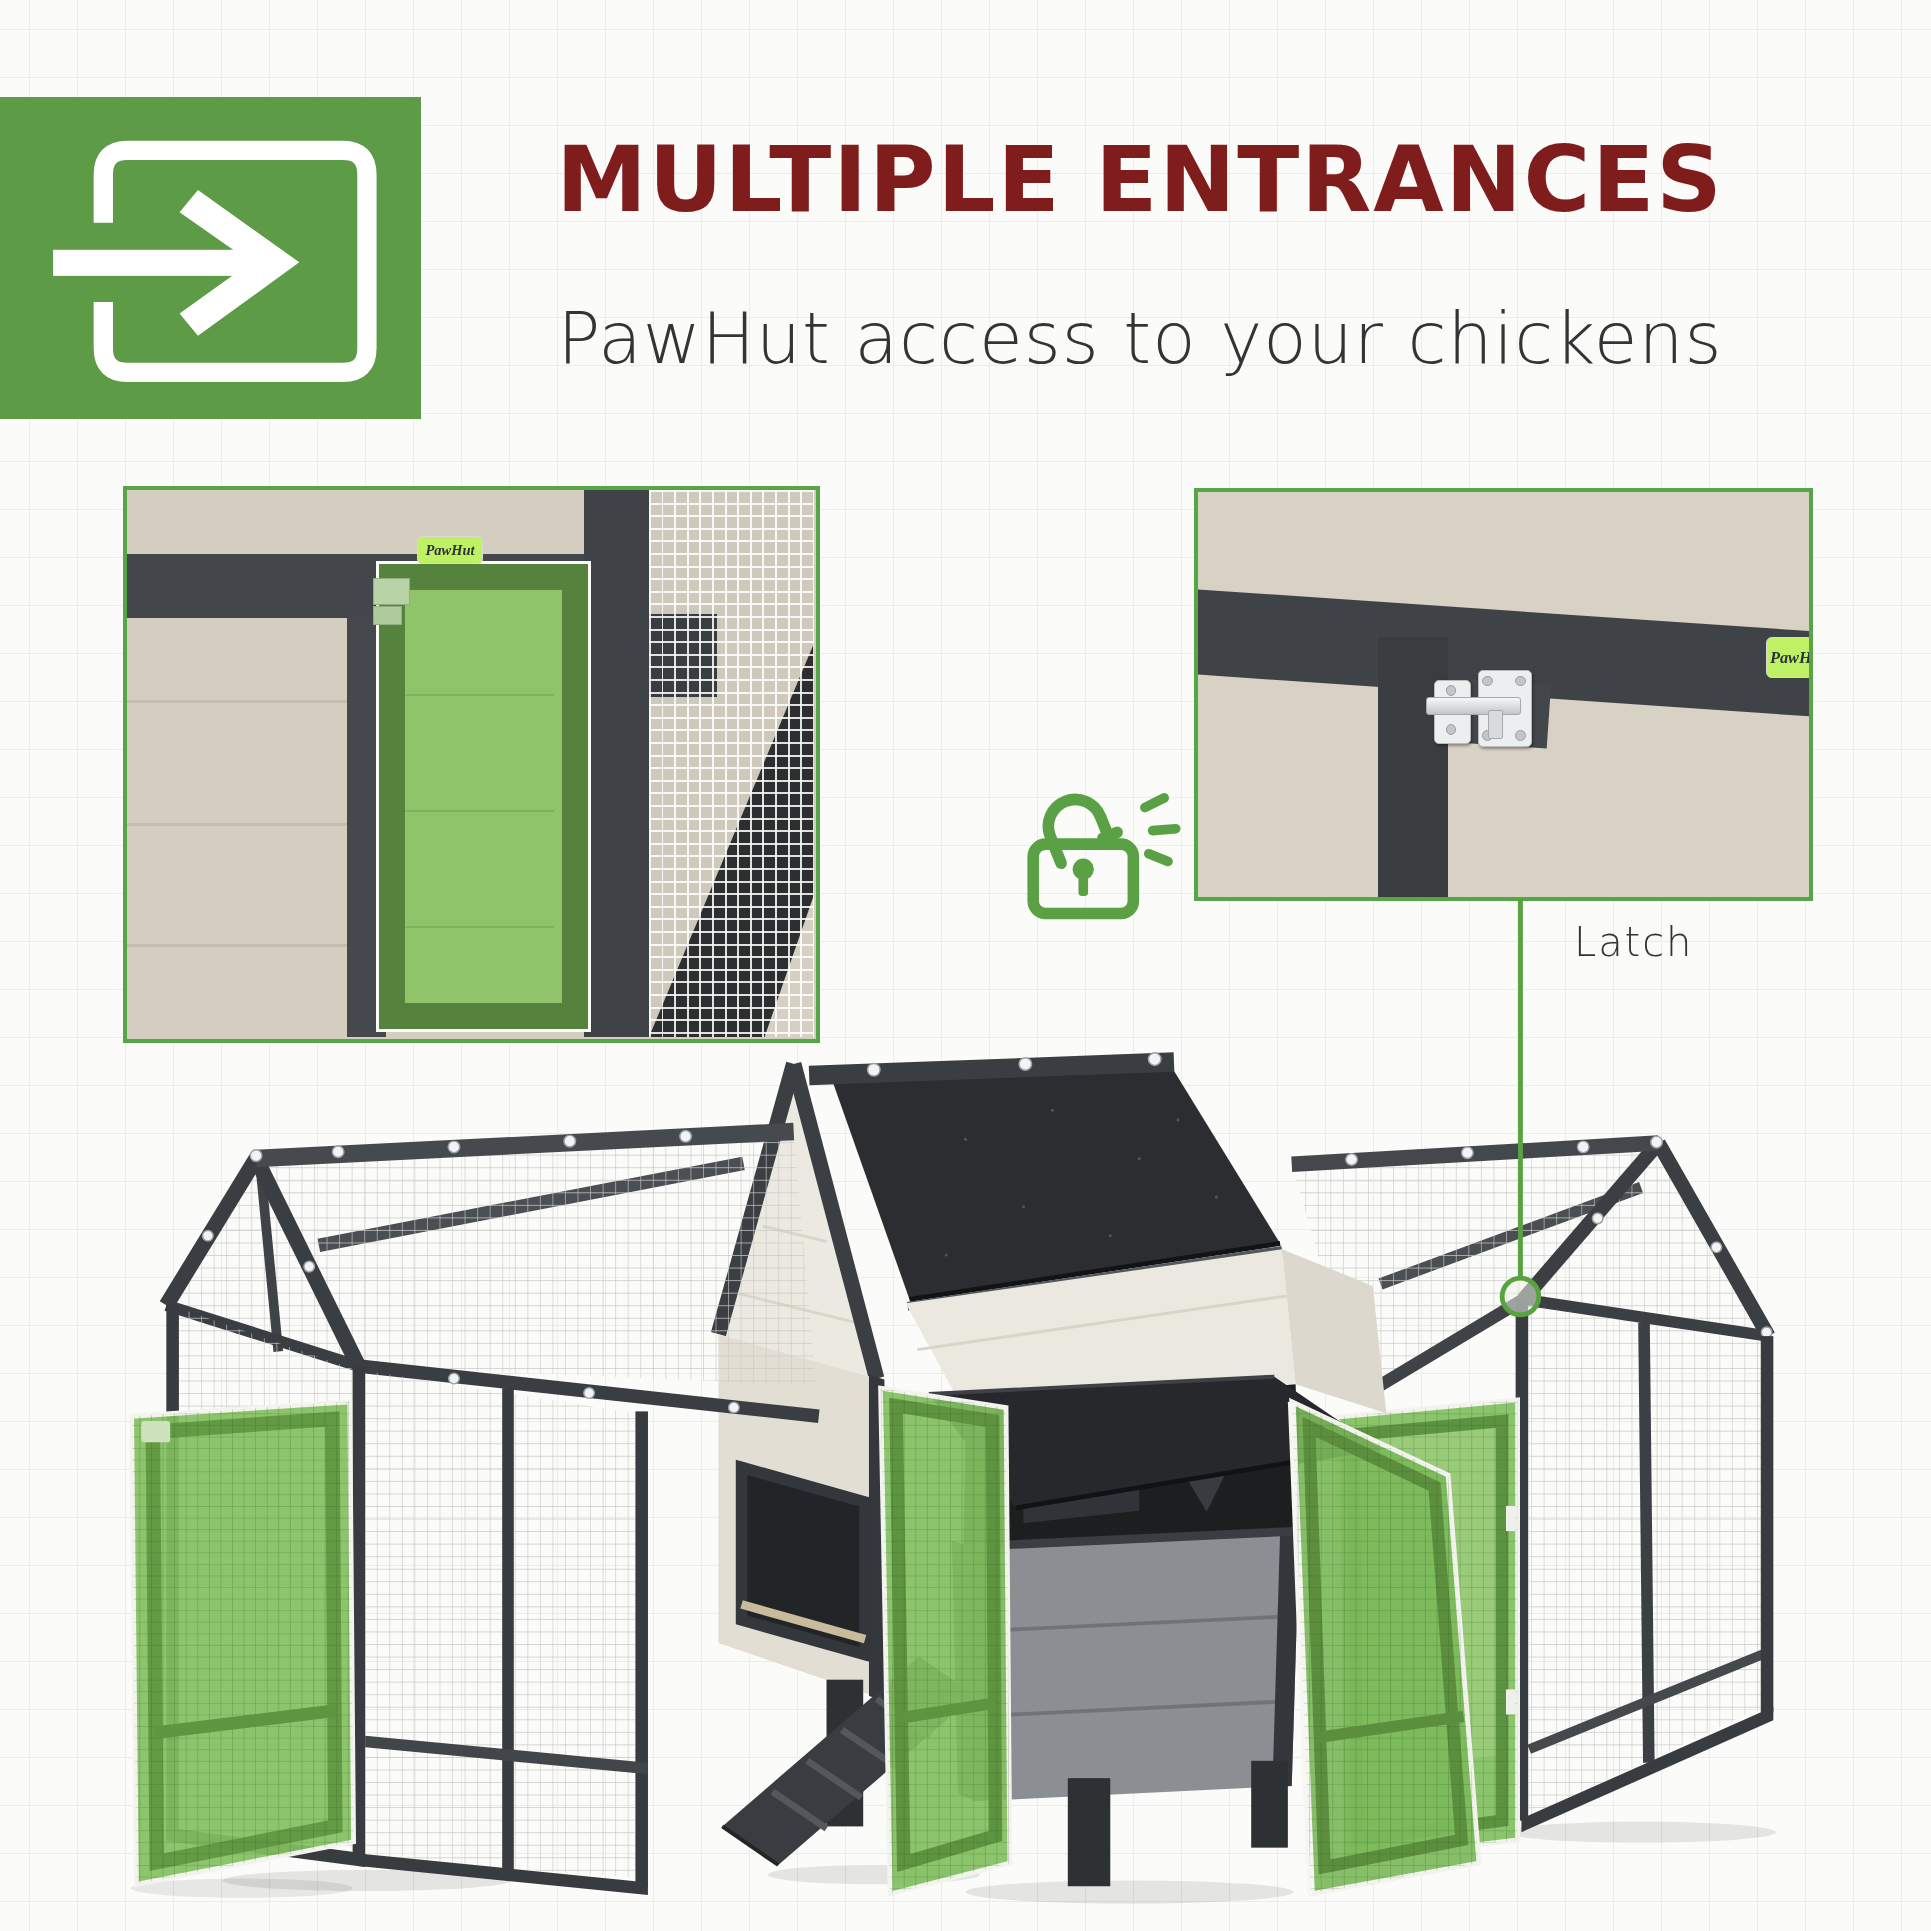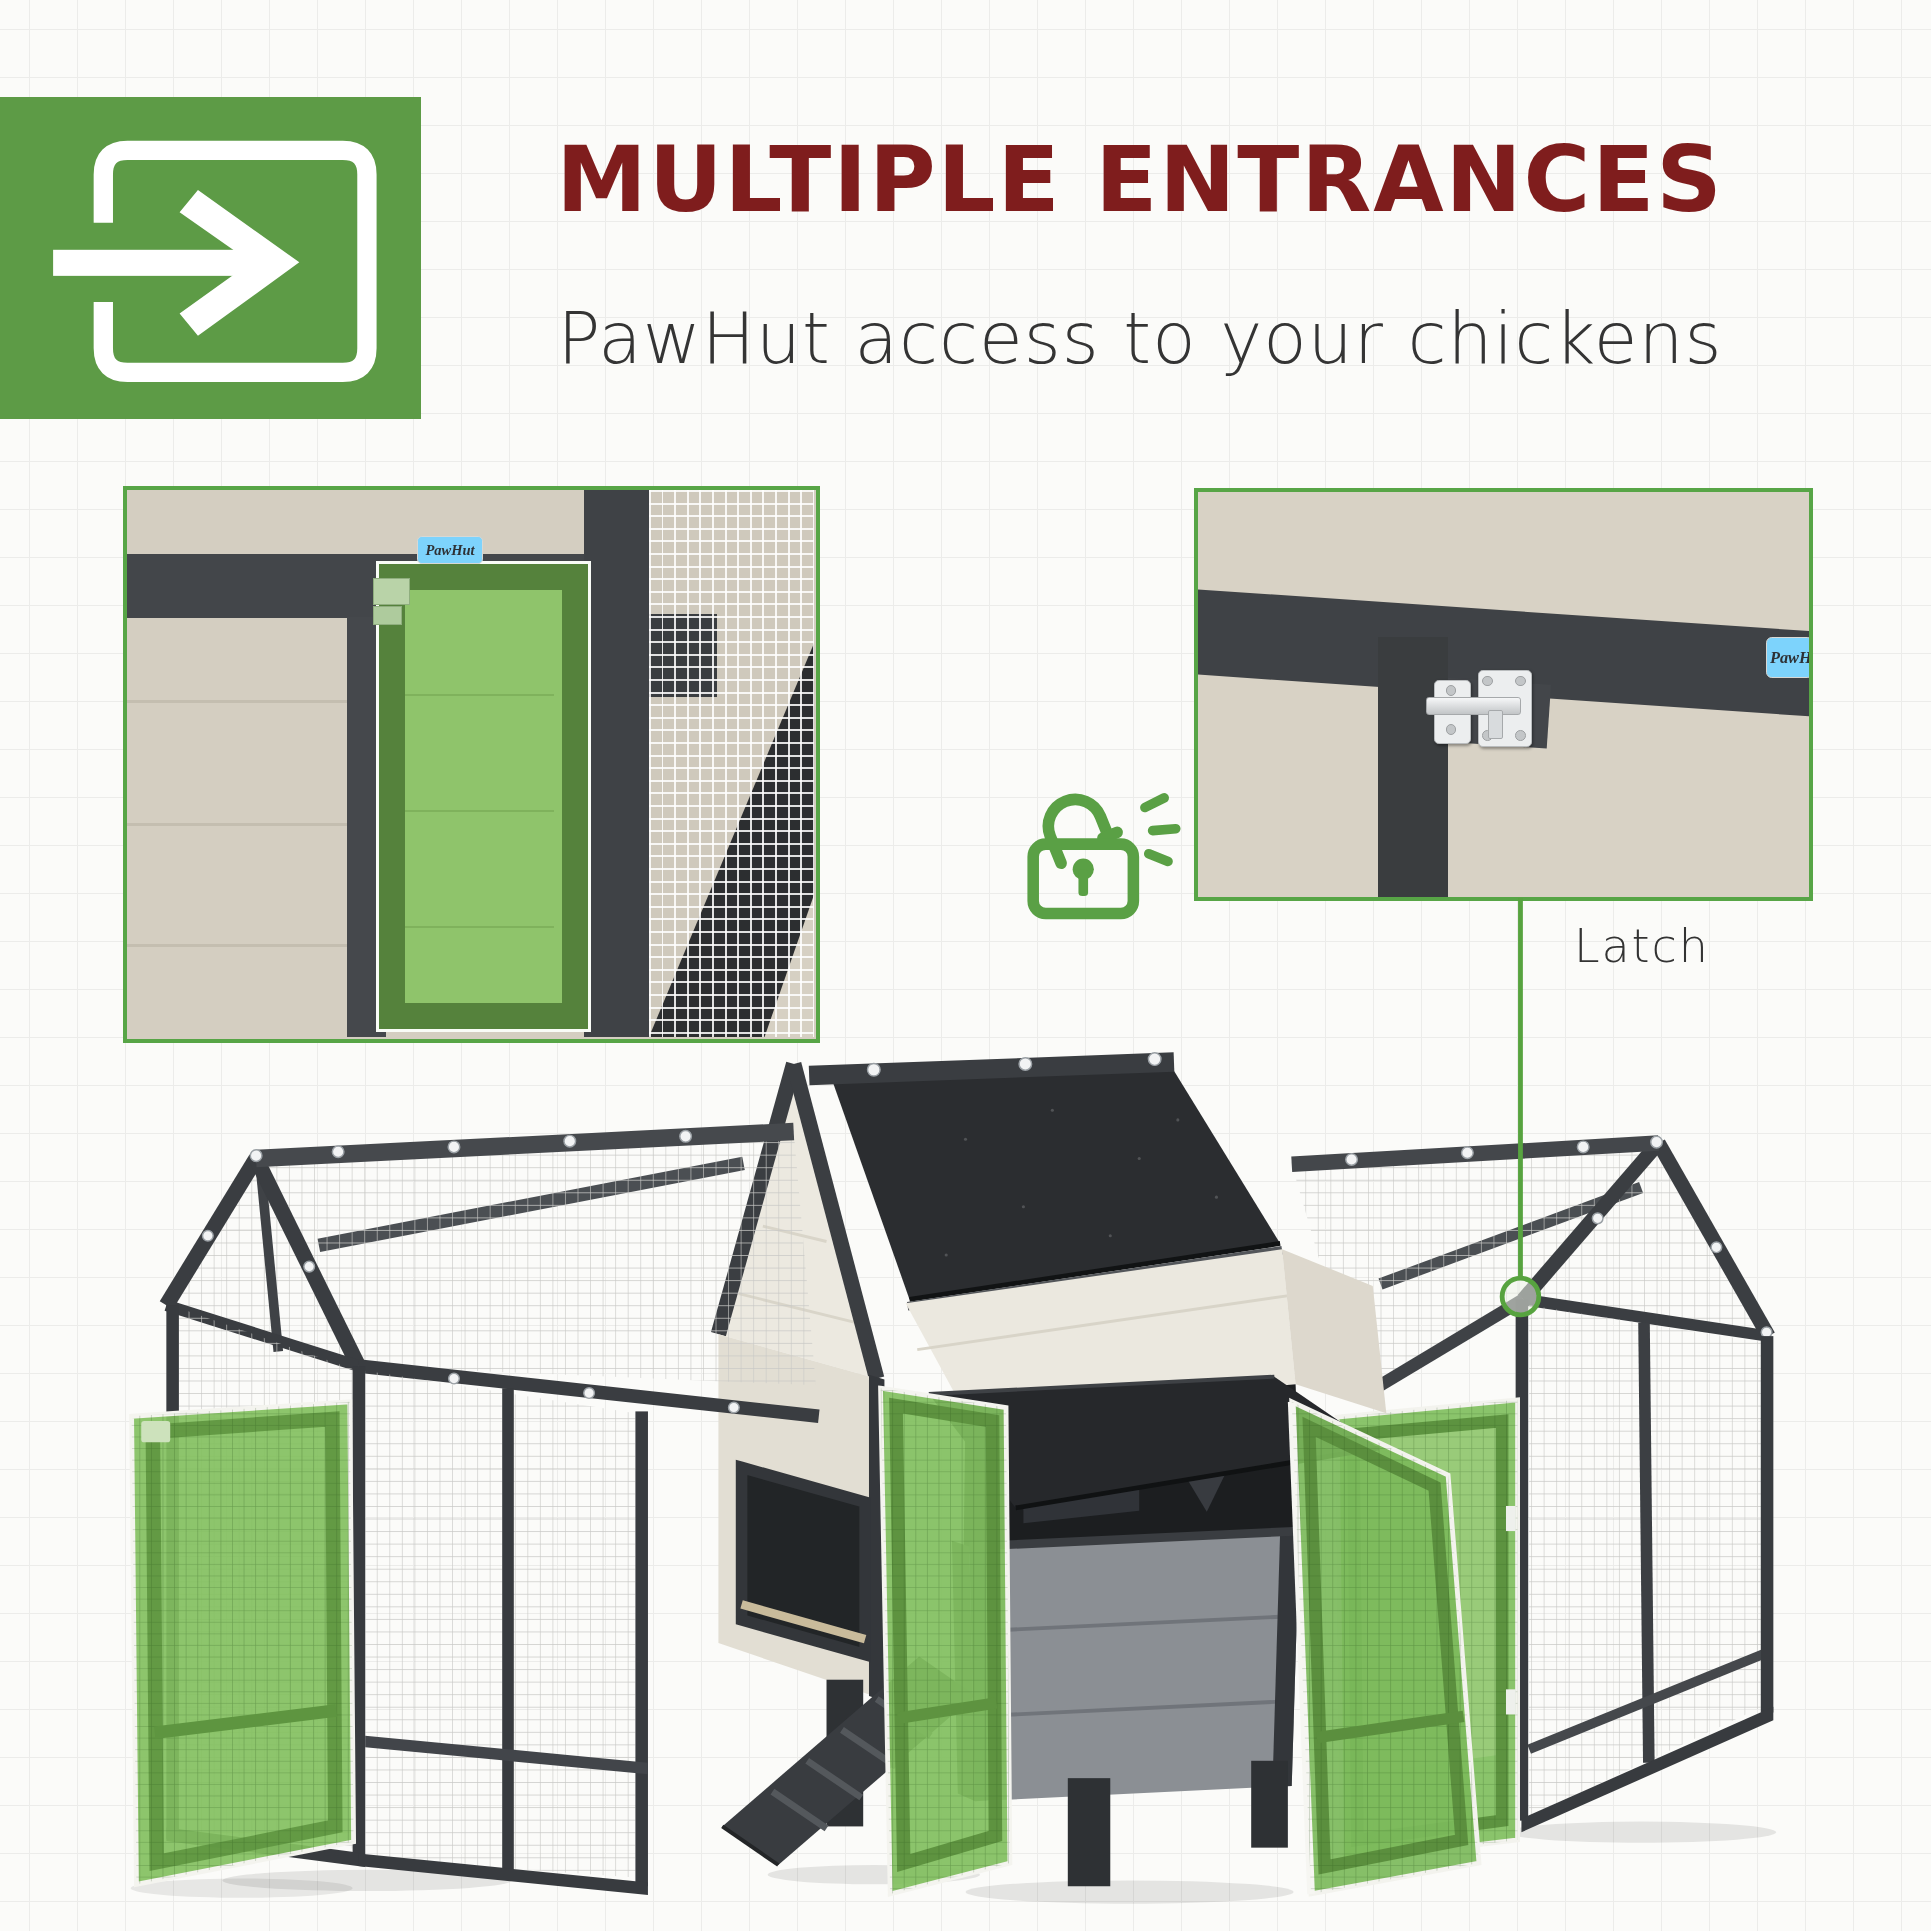--- a/index.html
+++ b/index.html
@@ -30,21 +30,21 @@
   .inset-left{left:123px;top:486px;width:697px;height:557px;}
   .inset-right{left:1194px;top:488px;width:619px;height:413px;background:#d8d2c5;}
   .inset .abs{position:absolute;}
   .wood-grain{background-image:repeating-linear-gradient(180deg,rgba(255,255,255,.05) 0 1.9px,transparent 1.9px 6.8px);}
   .wood-grain-v{background-image:repeating-linear-gradient(90deg,rgba(255,255,255,.04) 0 1.9px,transparent 1.9px 7.7px);}
   
   .li-beam{left:0;top:64px;width:457px;height:64px;background:#43464a;}
   .li-post-main{left:457px;top:0;width:66px;height:547px;background:#3f4246;}
   .li-post-small{left:220px;top:127px;width:39px;height:420px;background:#45484c;}
   .li-seam{height:2.9px;background:#c4beb0;left:0;width:220px;}
-  .badge{background:#7dd3fc;border:1px solid #d8d8d4;border-radius:4.8px;
+  .badge{background:#bef264;border:1px solid #d8d8d4;border-radius:4.8px;
     font-family:"Liberation Serif",serif;font-style:italic;font-weight:bold;color:#2e3135;
     display:flex;align-items:center;justify-content:center;}
   .li-badge{left:290px;top:46px;width:64px;height:26px;font-size:14.5px;}
   .li-door-outline{left:249px;top:71px;width:209px;height:465px;border:3.9px solid rgba(255,255,255,.95);background:#8fc46b;}
   .li-door-frame{inset:0;border:26px solid #55823c;}
   .li-door-seam{left:26px;width:149px;height:1.9px;background:#7fb25c;}
   .li-hinge1{left:-5.8px;top:13.5px;width:35px;height:25px;background:#b9d3a8;border:1px solid #8fae7e;}
   .li-hinge2{left:-5.8px;top:42px;width:27px;height:17.4px;background:#aecb9d;border:1px solid #8fae7e;}
   .li-mesh-area{left:522px;top:0;width:165px;height:547px;background:#cfc9bc;}
   .li-mesh-dark{inset:0;background:#2c2e30;clip-path:polygon(0% 100%,100% 28%,100% 100%);}
@@ -61,21 +61,21 @@
   .plate{background:#eceeef;border:1px solid #b9bcbe;border-radius:4.8px;box-shadow:1px 1.9px 2.9px rgba(0,0,0,.35);}
   .plate-l{left:1.9px;top:11.6px;width:35px;height:62px;}
   .plate-r{left:46px;top:1.9px;width:52px;height:75px;}
   .screw{width:8.7px;height:8.7px;border-radius:50%;background:#c3c6c8;border:1px solid #9ea1a3;}
   .bolt{left:-5.8px;top:29px;width:93px;height:16.4px;border:1px solid #a6a9ab;border-radius:2.9px;
     background:linear-gradient(#f6f7f8,#c2c5c7);}
   .bolt-knob{left:56px;top:42px;width:12.6px;height:27px;background:#d8dbdd;border:1px solid #a6a9ab;border-radius:1.9px;}
   .ri-badge{right:-3.9px;top:145px;width:42px;height:39px;font-size:16.4px;border-radius:5.8px;overflow:hidden;justify-content:flex-start;padding-left:2.9px;}
   
   .lock-svg{left:1012px;top:765px;}
-  .latch-label{left:1574px;top:919px;font-size:46px;font-weight:300;color:#333;letter-spacing:1.9px;}
+  .latch-label{left:1574px;top:919px;font-size:40px;font-weight:300;color:#333;letter-spacing:1.9px;}
   
   .product-svg{left:58px;top:896px;}
 </style>
 </head>
 <body>
 
 <div class="abs icon-block">
   <svg width="421" height="322" viewBox="0 0 436 333">
     <g fill="none" stroke="#ffffff" stroke-width="20">
       <path d="M107,130 L107,80 Q107,55 132,55 L355,55 Q380,55 380,80 L380,260 Q380,285 355,285 L132,285 Q107,285 107,260 L107,212"></path>

